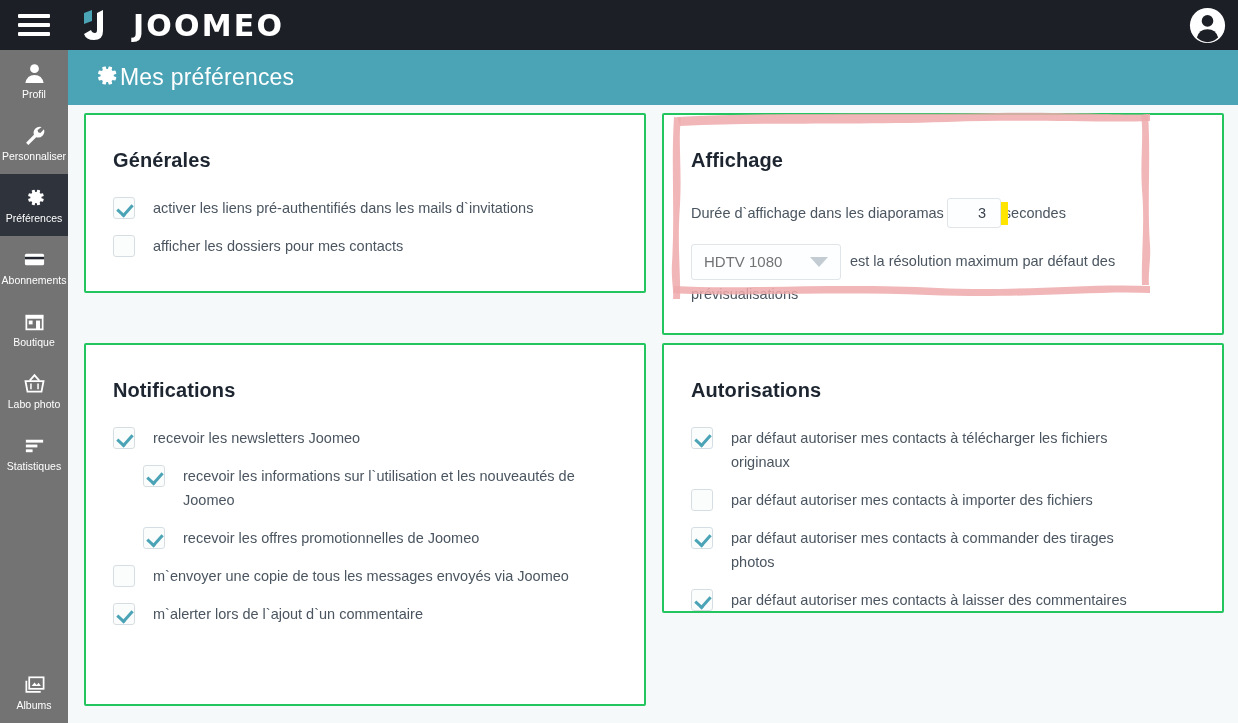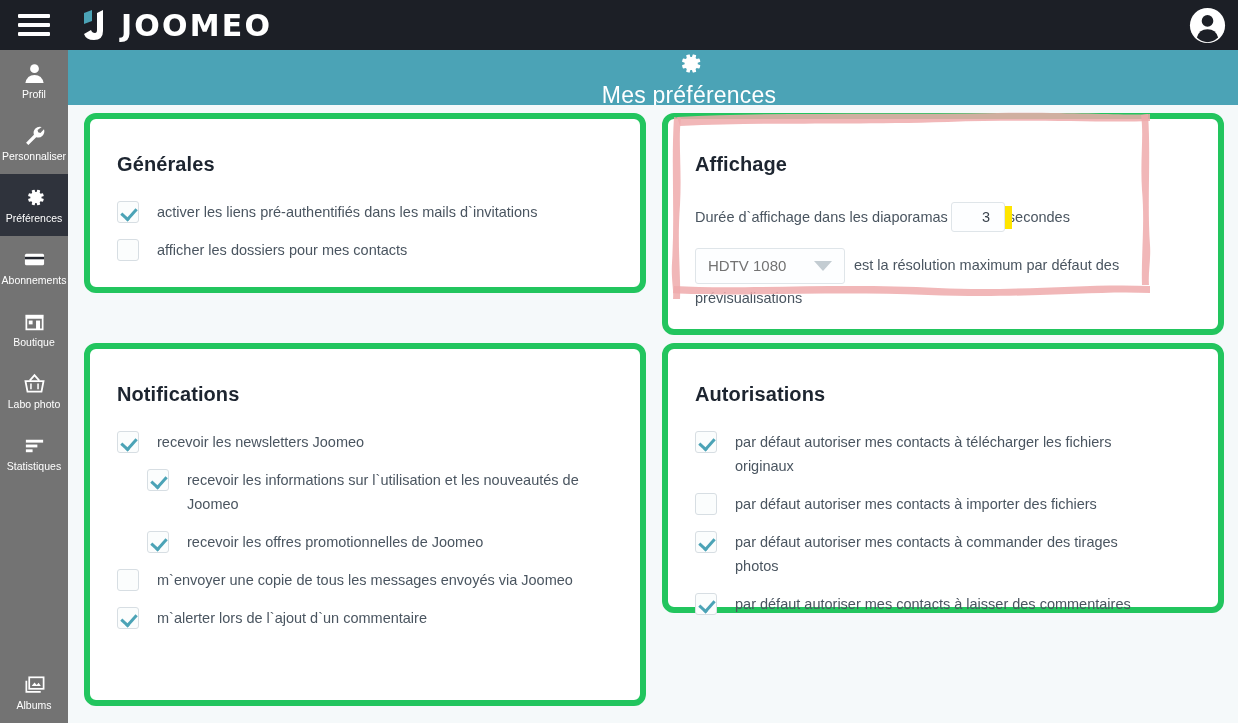--- a/index.html
+++ b/index.html
@@ -35,21 +35,21 @@
   #hamburger span {
     display: block;
     width: 32px;
     height: 4px;
     background: #ffffff;
     border-radius: 1px;
   }
   #brand {
     display: flex;
     align-items: center;
-    gap: 11px;
+    gap: 23px;
     margin-left: 13px;
     cursor: pointer;
   }
   #brand-mark { width: 29px; height: 33px; display:block; }
   #brand-text {
     color: #ffffff;
     font-size: 30px;
     font-weight: bold;
     letter-spacing: 2.2px;
     font-family: "DejaVu Sans", sans-serif;
@@ -105,43 +105,42 @@
 
   
   #pagehead {
     position: absolute;
     top: 50px; left: 68px;
     width: 1170px;
     height: 55px;
     background: #4ba3b6;
     display: flex;
     align-items: center;
-    padding-left: 72px;
+    padding-left: 24px;
     gap: 1px;
-    flex-direction: column;
   }
   #pagehead-title {
     color: #ffffff;
     font-size: 23px;
     letter-spacing: 0.2px;
   }
 
   
   #content {
     position: absolute;
     top: 105px; left: 68px;
     width: 1170px;
     height: 618px;
     background: #f5f9fa;
   }
   .card {
     position: absolute;
     background: #ffffff;
-    border: 6px solid #22c55e;
-    border-radius: 12px;
+    border: 2px solid #22c55e;
+    border-radius: 2px;
   }
   #card-generales  { left: 16px;  top: 8px;   width: 562px; height: 180px; }
   #card-affichage  { left: 594px; top: 8px;   width: 562px; height: 222px; }
   #card-notifs     { left: 16px;  top: 238px; width: 562px; height: 363px; }
   #card-autoris    { left: 594px; top: 238px; width: 562px; height: 270px; }
 
   .card-title {
     font-size: 20px;
     font-weight: bold;
     color: #1d2530;

